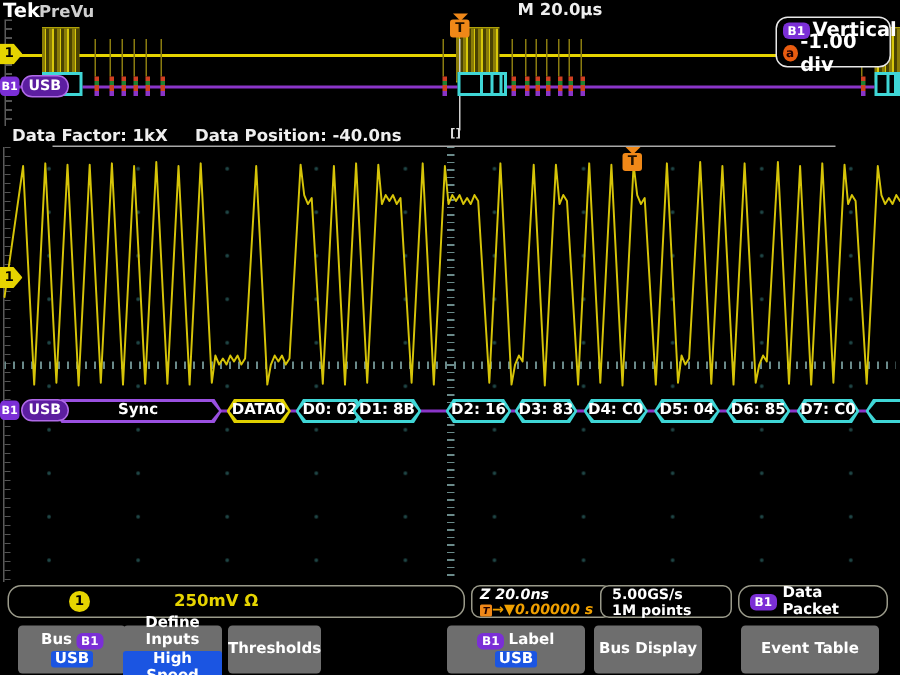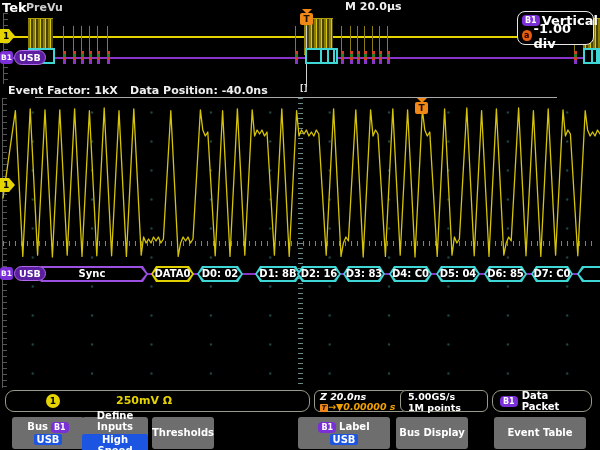--- a/index.html
+++ b/index.html
@@ -184,21 +184,21 @@
         <div class="ov-cyandiv" style="left: 13px;"></div>
         <div class="ov-cyandiv" style="left: 20px;"></div>
         <div class="ov-cyandiv" style="left: 26px;"></div>
       </div>
       <div class="abs ov-cyanbox" style="left: 583px; width: 17px;">
         <div class="ov-cyandiv" style="left: 6px;"></div>
         <div class="ov-cyandiv" style="left: 11px;"></div>
       </div>
     </div>
 
-  <div class="abs zf-factor">Event Factor: 1kX</div>
+  <div class="abs zf-factor">Data Factor: 1kX</div>
   <div class="abs zf-pos">Data Position: -40.0ns</div>
 
   <div class="abs plot" id="plot">
     <div class="abs plot-topline"></div>
     <div class="abs plot-lruler"></div>
     <div class="abs plot-vruler"></div>
     <div class="abs plot-hruler"></div>
     <svg class="wave-svg" viewBox="0 0 600 290">
       <polyline id="wavepoly" fill="none" stroke-width="1.3" stroke-linejoin="round" stroke-linecap="round" stroke="#d6c408" points="3,100 15.4,12.7 22.8,158.4 30.2,10.9 37.6,157.2 45.0,11.8 52.4,159 59.8,11.8 67.2,157.2 74.6,10.9 82.0,158.4 89.4,12.7 96.8,157.8 104.2,10 111.6,157.8 119.0,12.7 126.4,158.4 133.8,10.9 141.2,157.2 143.6,139 146.1,145 148.6,141 151.0,145 153.5,139 156.0,143 158.4,139 160.9,145 163.4,141 170.8,12.7 178.2,158.4 180.6,145 183.1,139 185.6,143 188.0,139 190.5,145 193.0,141 200.4,11.8 202.8,32 205.3,38 207.8,34 215.2,157.8 222.6,12.7 230.0,158.4 237.4,10.9 244.8,157.2 252.2,11.8 254.6,38 257.1,32 259.6,36 262.0,32 264.5,38 267.0,34 274.4,157.2 281.8,10.9 289.2,158.4 296.6,12.7 299.0,38 301.5,32 304.0,36 306.4,32 308.9,38 311.4,34 313.8,38 316.3,32 318.8,36 326.2,157.2 333.6,10.9 341.0,158.4 343.4,145 345.9,139 348.4,143 355.8,11.8 363.2,159 370.6,11.8 373.0,38 375.5,32 378.0,36 385.4,158.4 392.8,10.9 400.2,157.2 407.6,11.8 415.0,159 422.4,11.8 424.8,32 427.3,38 429.8,34 437.2,158.4 444.6,10.9 452.0,157.2 454.4,139 456.9,145 459.4,141 466.8,10 474.2,157.8 481.6,12.7 489.0,158.4 496.4,10.9 503.8,157.2 506.2,145 508.7,139 511.2,143 518.6,10 526.0,157.8 533.4,12.7 540.8,158.4 548.2,10.9 555.6,157.2 563.0,11.8 565.4,38 567.9,32 570.4,36 577.8,157.8 585.2,12.7 587.6,32 590.1,38 592.6,34 595.0,38 597.5,32 600.0,36 602.4,32 604.9,38 607.4,34 609.8,38 612.3,32 614.8,36 622.2,159"></polyline>
     </svg>
@@ -213,21 +213,21 @@
     <div class="line"></div>
   <div class="pkt sync" style="left: 36px; width: 112px;">
         <span>Sync</span>
       </div>
       <div class="pkt pid" style="left: 151px; width: 43px;">
         <span>DATA0</span>
       </div>
       <div class="pkt data" style="left: 197px; width: 46px;">
         <span>D0: 02</span>
       </div>
-      <div class="pkt data" style="left: 255px; width: 46px;">
+      <div class="pkt data" style="left: 235px; width: 46px;">
         <span>D1: 8B</span>
       </div>
       <div class="pkt data" style="left: 297px; width: 44px;">
         <span>D2: 16</span>
       </div>
       <div class="pkt data" style="left: 343px; width: 42px;">
         <span>D3: 83</span>
       </div>
       <div class="pkt data" style="left: 389px; width: 43px;">
         <span>D4: C0</span>

